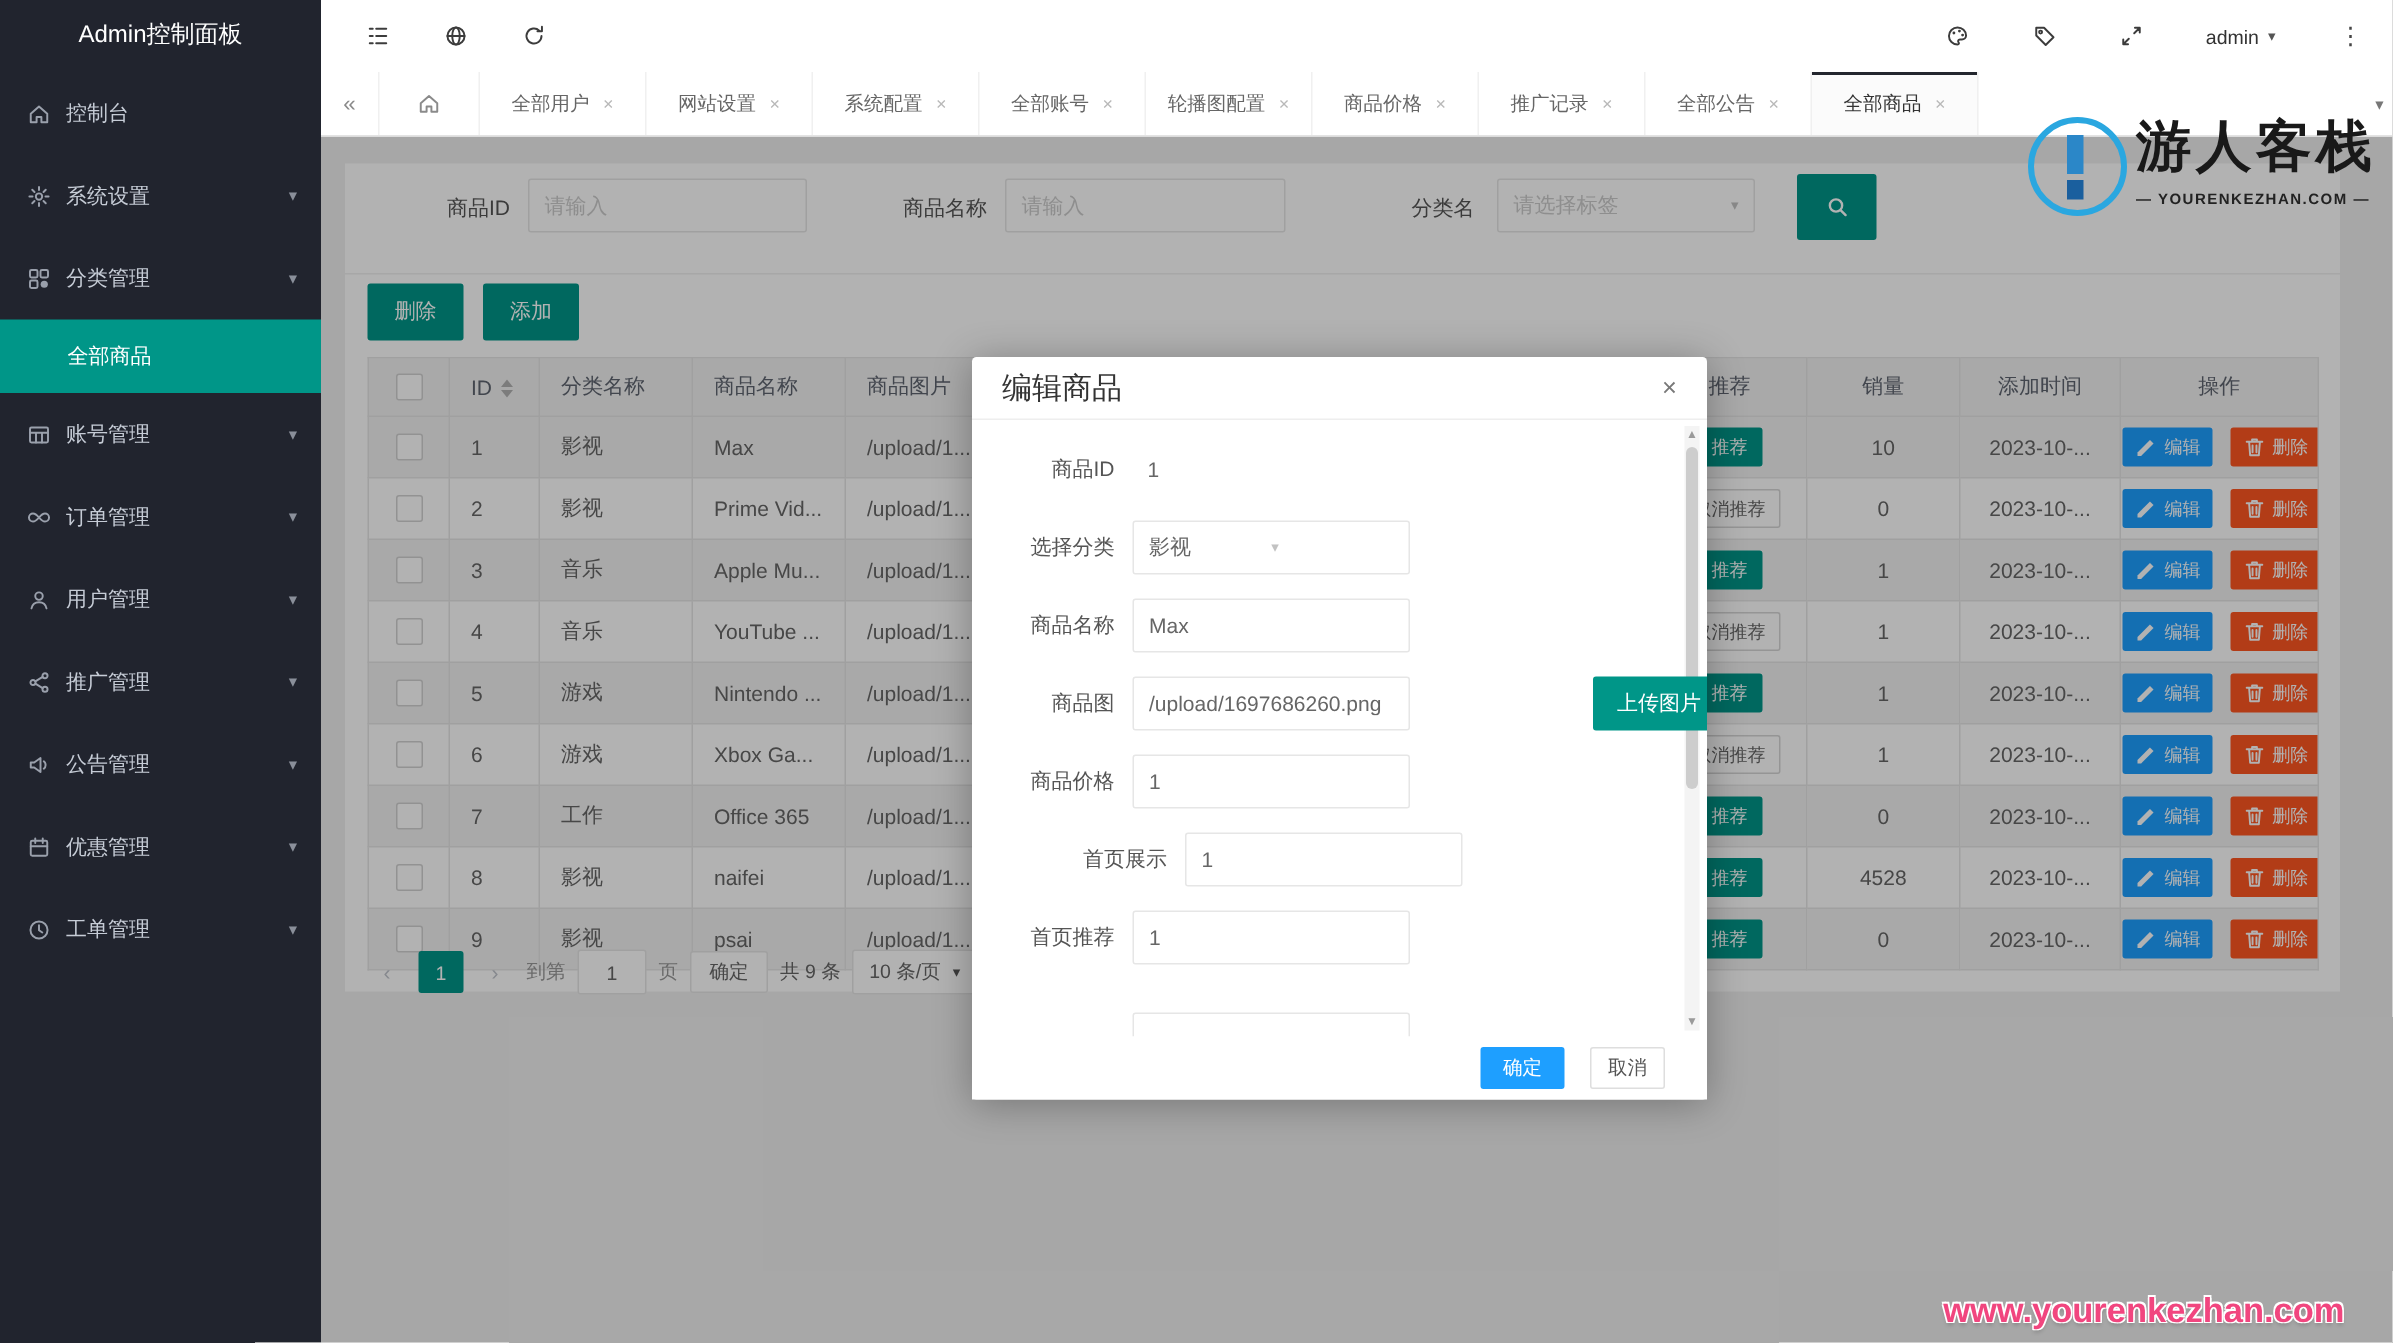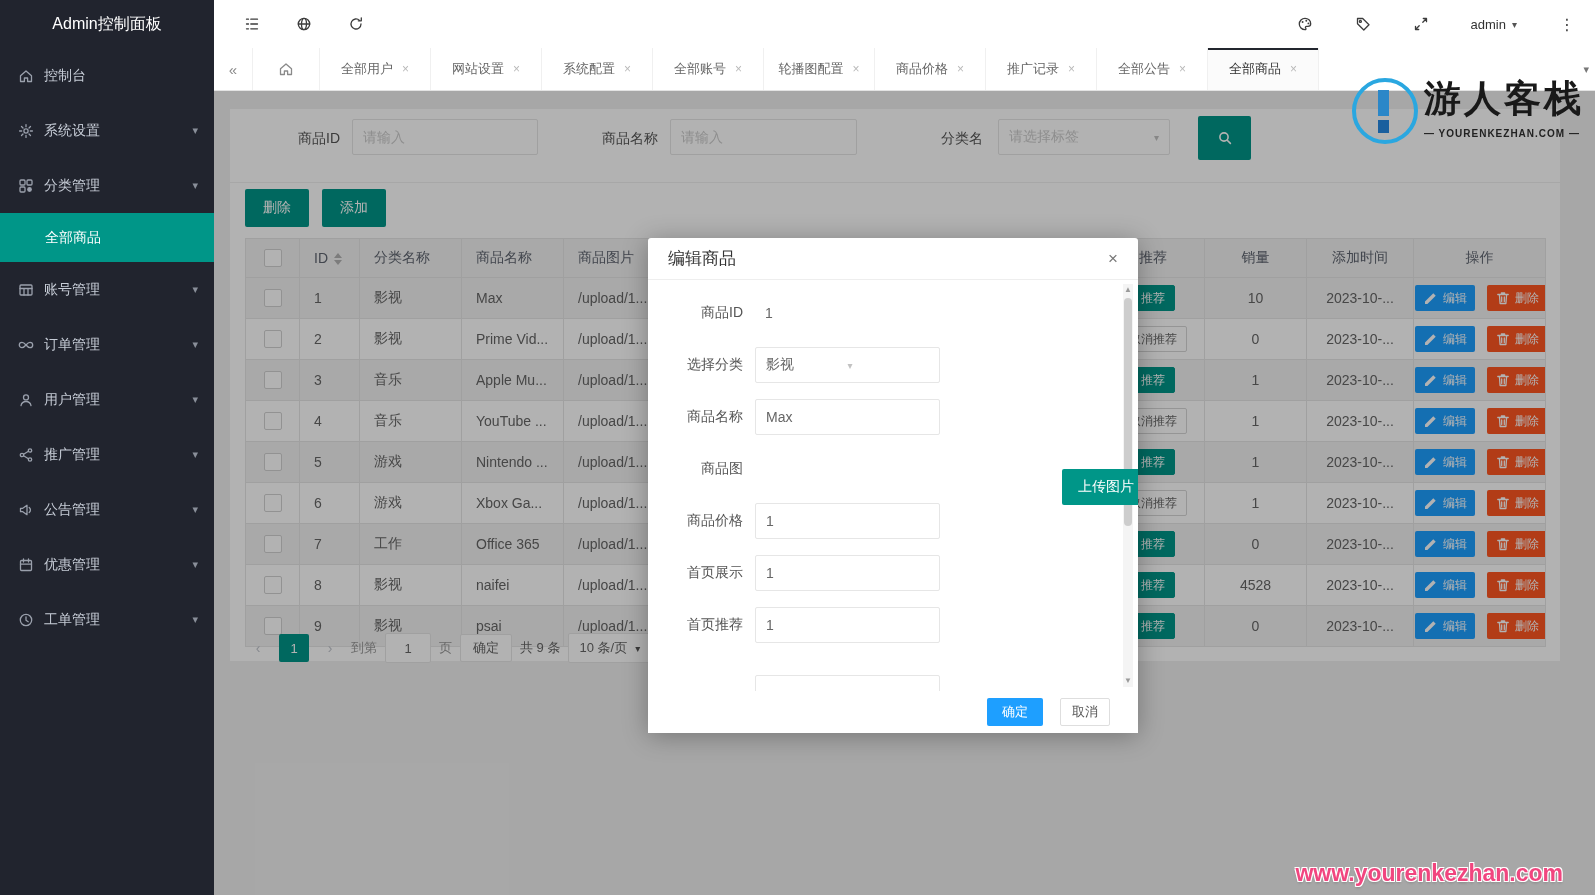--- a/index.html
+++ b/index.html
@@ -93,21 +93,21 @@
   .pg-input{width:40px;height:26px;border:1px solid #e6e6e6;border-radius:2px;text-align:center;font-size:13px;color:#666;font-family:inherit;}
   .pg-btn{height:28px;padding:0 12px;background:#fff;border:1px solid #e6e6e6;border-radius:2px;font-size:13px;color:#666;cursor:pointer;font-family:inherit;}
   .pg-sel{height:28px;padding:0 10px;background:#fff;border:1px solid #e6e6e6;border-radius:2px;display:flex;align-items:center;gap:8px;cursor:pointer;}
   .pg-sel .arr{font-size:10px;color:#555;}
 
   
   .shade{position:absolute;inset:0;background:rgba(0,0,0,0.30);z-index:10;}
   .modal{position:absolute;left:434px;top:147px;width:490px;height:495px;background:#fff;border-radius:3px;
          box-shadow:0 3px 26px rgba(0,0,0,.3);z-index:20;}
   .m-head{height:42px;border-bottom:1px solid #eee;display:flex;align-items:center;padding:0 20px;box-sizing:border-box;}
-  .m-title{font-size:17px;color:#333;flex:1;}
+  .m-title{font-size:20px;color:#333;flex:1;}
   .m-close{font-size:17px;color:#787878;cursor:pointer;line-height:1;}
   .m-body{position:absolute;left:0;top:42px;width:100%;height:411px;overflow:hidden;}
   .m-row{position:absolute;left:0;height:36px;display:flex;align-items:center;width:100%;}
   .m-label{position:absolute;left:10px;width:85px;text-align:right;font-size:14px;color:#555;}
   .m-field{position:absolute;left:107px;width:185px;}
   .m-text{font-size:14px;color:#666;padding-left:10px;display:inline-block;}
   .m-input{width:185px;height:36px;border:1px solid #e6e6e6;border-radius:2px;padding:0 10px;box-sizing:border-box;
            font-size:14px;color:#666;font-family:inherit;background:#fff;}
   .m-select{width:185px;height:36px;border:1px solid #e6e6e6;border-radius:2px;box-sizing:border-box;background:#fff;
             display:flex;align-items:center;padding:0 10px;cursor:pointer;}
@@ -759,31 +759,32 @@
             <div class="m-row" style="top: 119px;">
               <span class="m-label">商品名称</span>
 
               <input class="m-field m-input" value="Max" style="">
 
             </div>
             <div class="m-row" style="top: 171px;">
               <span class="m-label">商品图</span>
 
               <span class="m-field" style="width:290px;">
+                <input class="m-input" value="/upload/1697686260.png" style="">
                 <button class="btn-upload">上传图片</button>
               </span>
 
             </div>
             <div class="m-row" style="top: 223px;">
               <span class="m-label">商品价格</span>
 
               <input class="m-field m-input" value="1" style="">
 
             </div>
-            <div class="m-row" style="top: 275px;">
+            <div class="m-row" style="top: 275px; margin-left: 35px;">
               <span class="m-label">首页展示</span>
 
               <input class="m-field m-input" value="1" style="">
 
             </div>
             <div class="m-row" style="top: 327px;">
               <span class="m-label">首页推荐</span>
 
               <input class="m-field m-input" value="1" style="">
 

